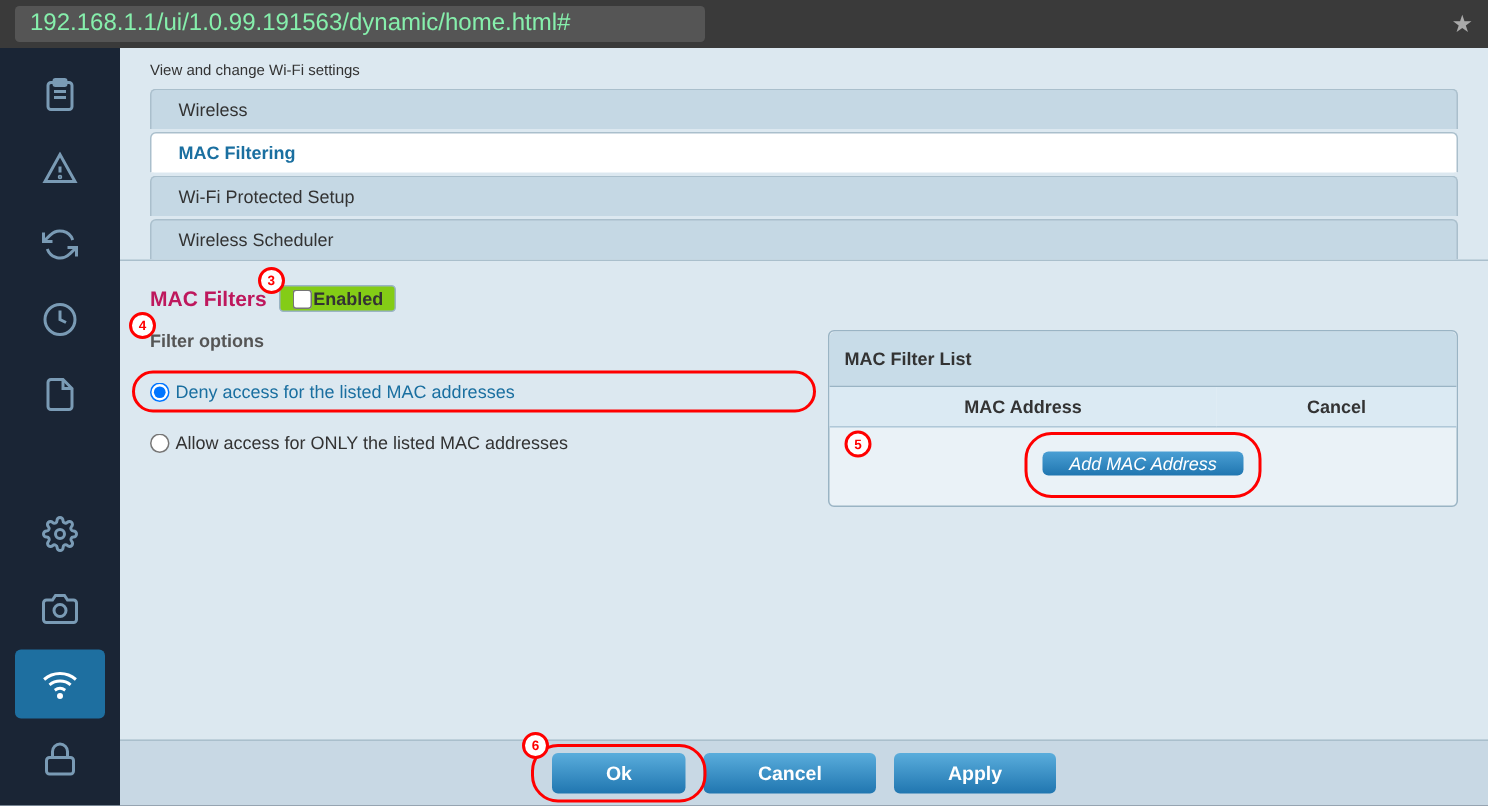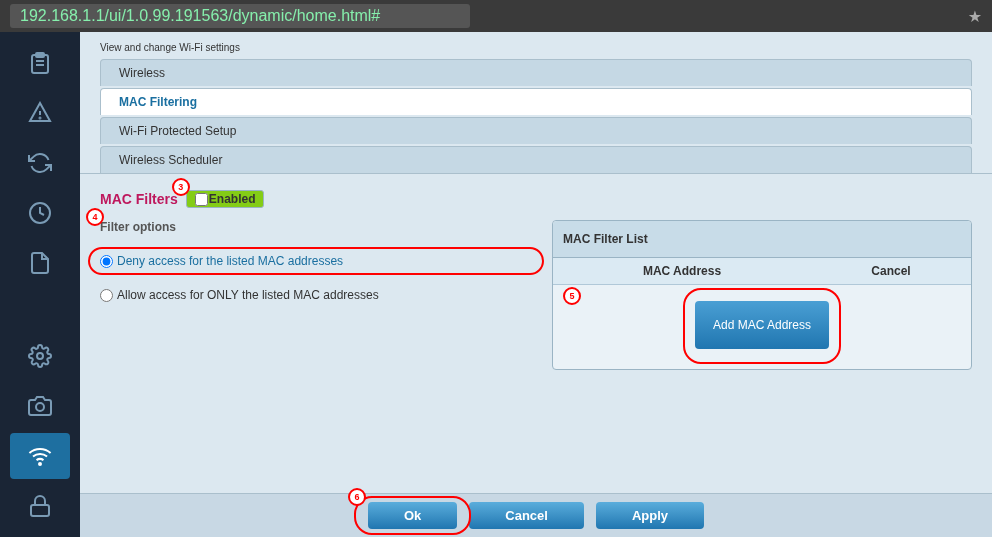--- a/index.html
+++ b/index.html
@@ -180,24 +180,25 @@
       color: #333;
       border-bottom: 1px solid #b0c8d8;
       text-align: center;
     }
     .add-mac-btn {
       display: block;
       margin: 8px auto 10px;
       background: linear-gradient(to bottom, #4a9fd4, #2076b0);
       color: white;
       border: none;
-      padding: 17px 18px;
+      padding: 1px 18px;
       border-radius: 4px;
       cursor: pointer;
       font-size: 12px;
+      font-style: italic;
     }
 
     
     .bottom-bar {
       background: #c8d8e4;
       border-top: 1px solid #aabfcc;
       padding: 8px 20px;
       display: flex;
       justify-content: center;
       gap: 12px;

